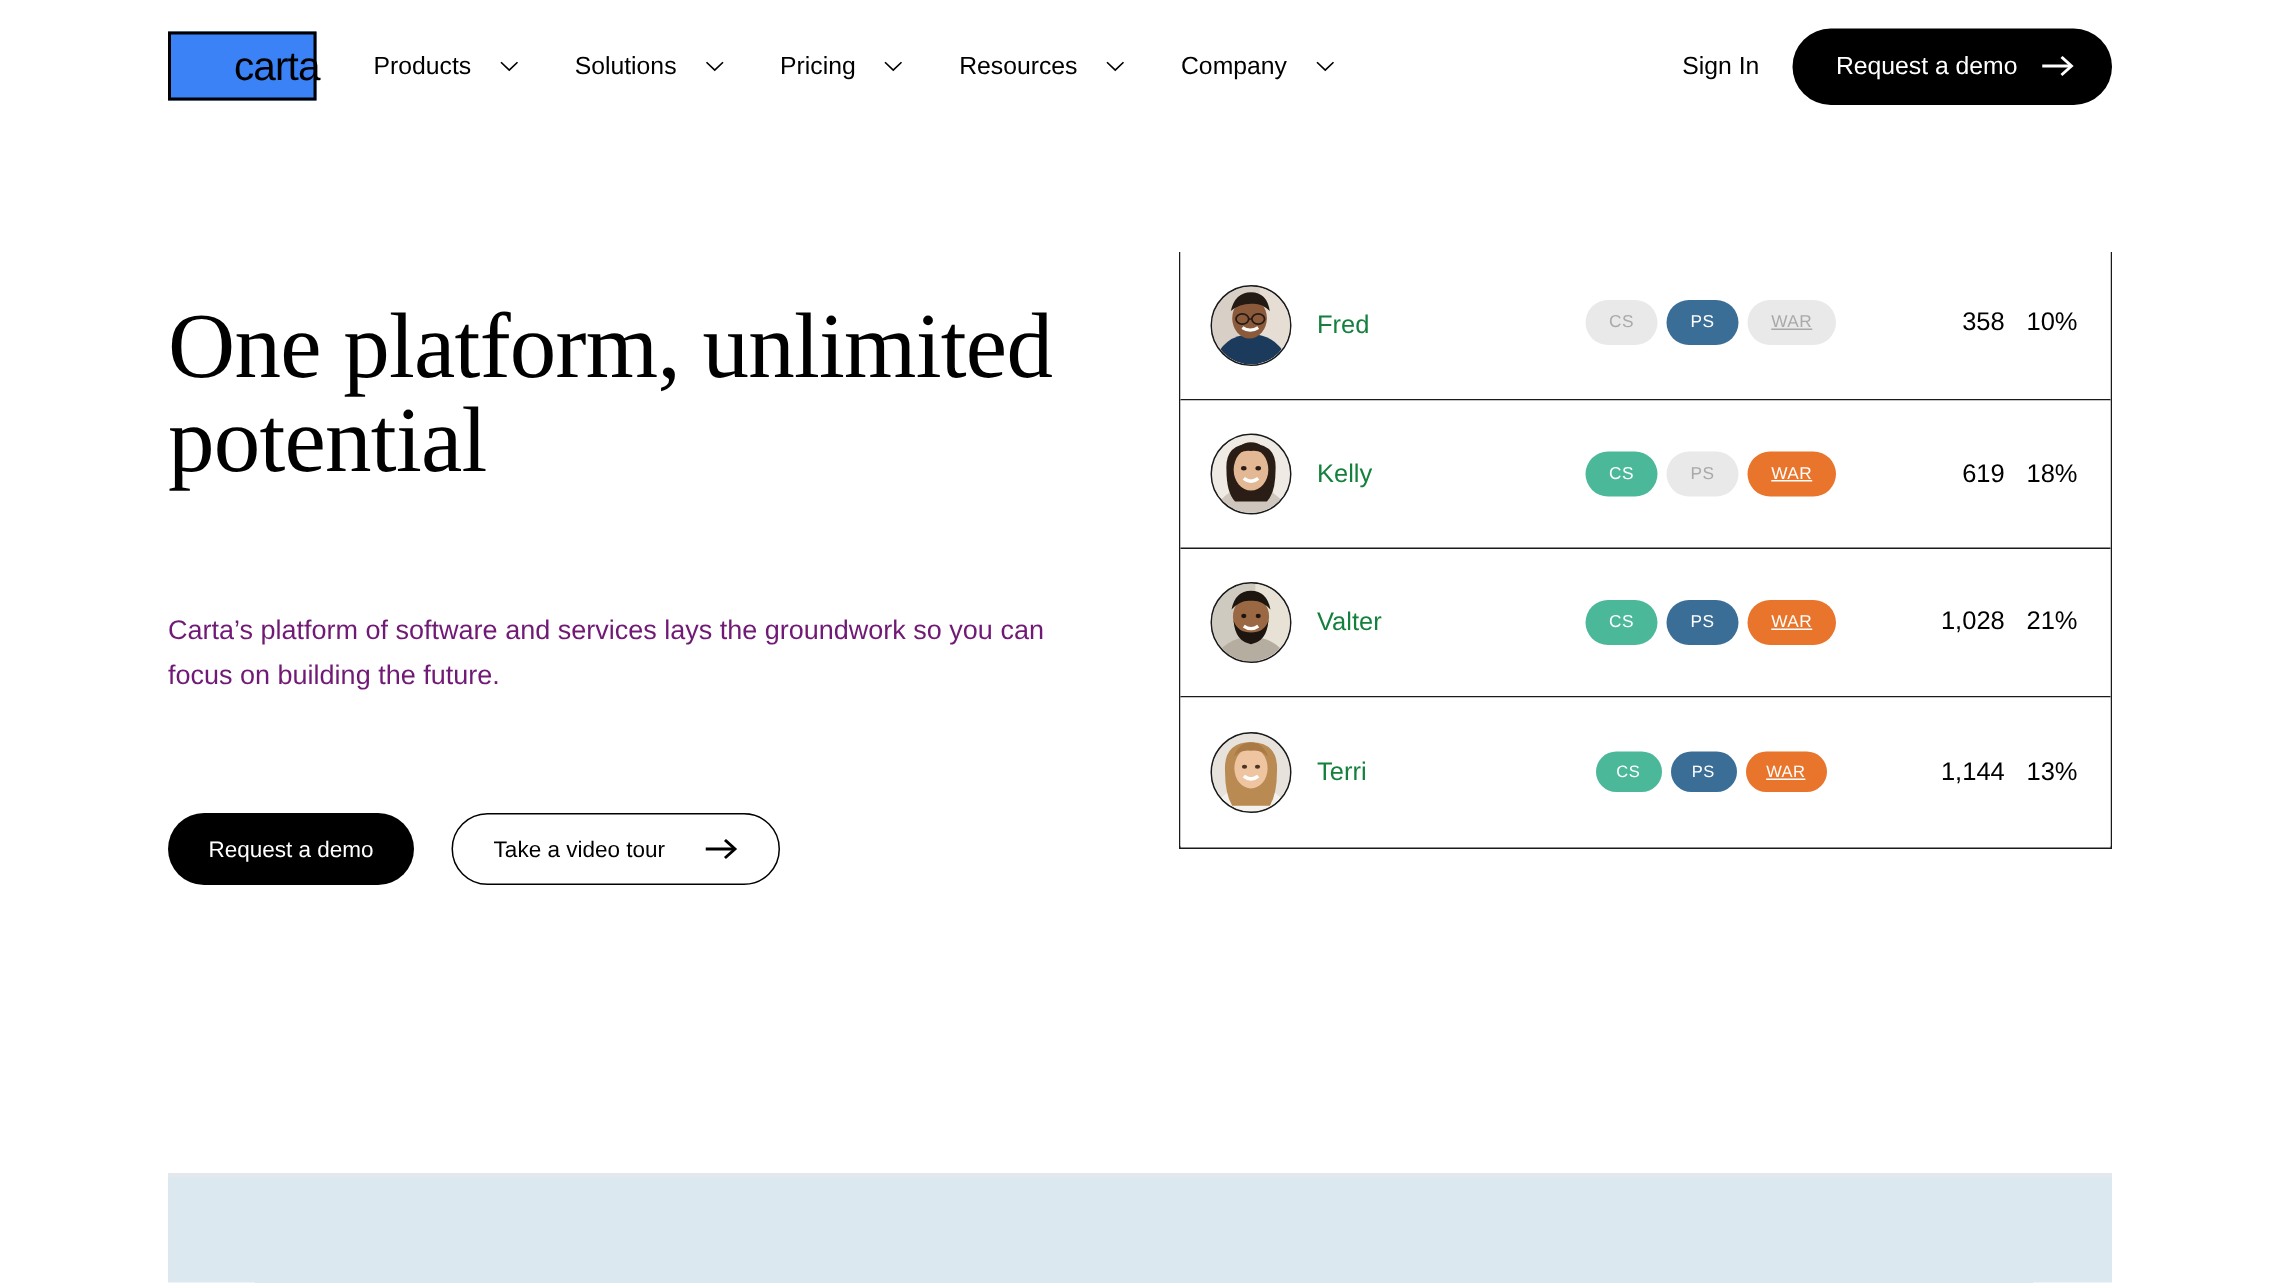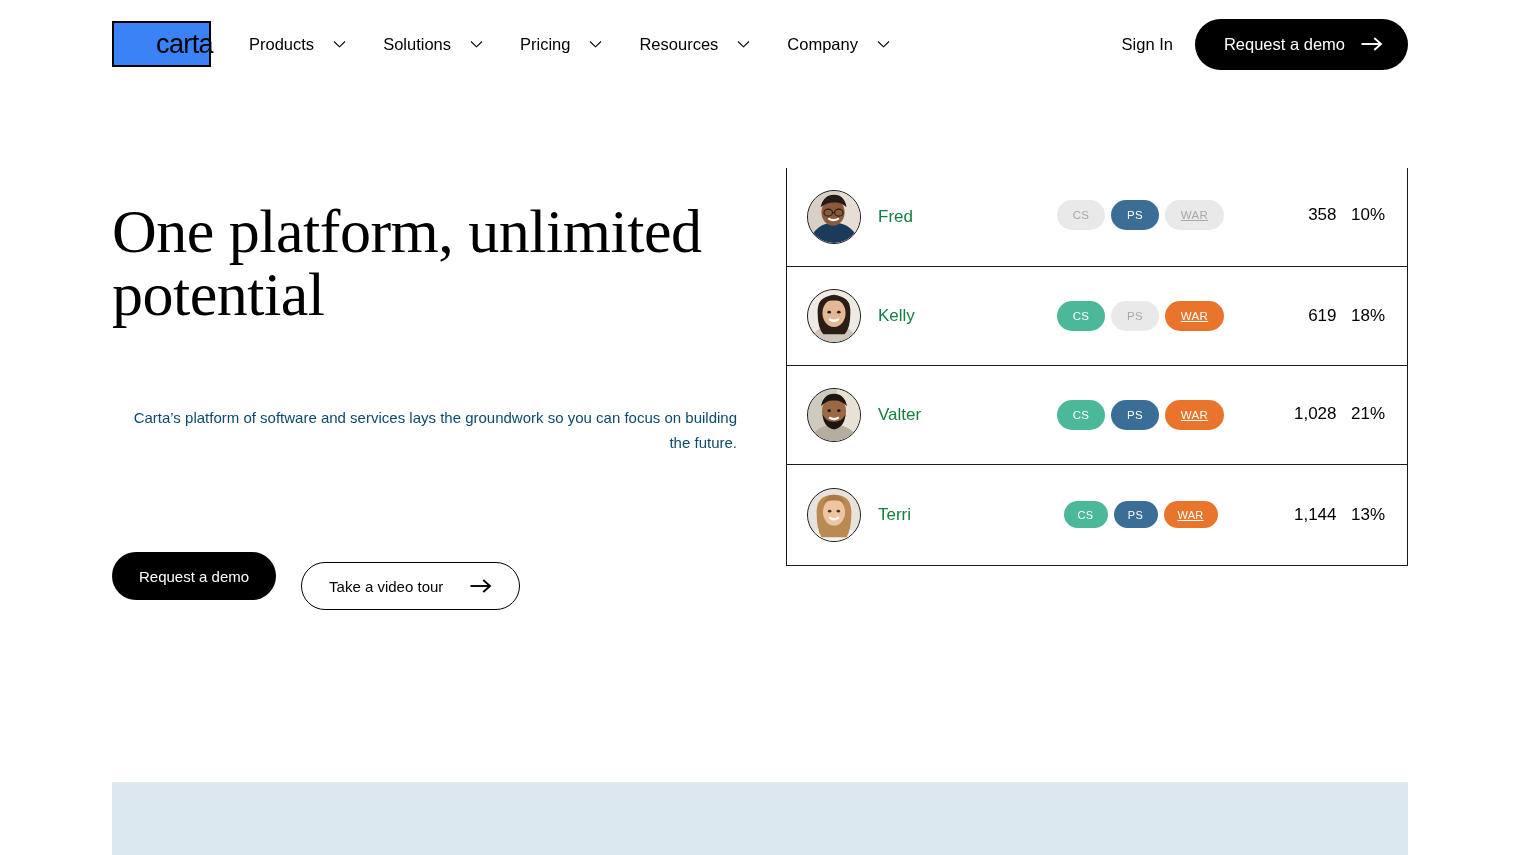--- a/index.html
+++ b/index.html
@@ -56,36 +56,36 @@
   
   .hero-left { position:absolute; left:112px; top:200px; width:640px; }
   .hero-title {
     font-family:"Liberation Serif", serif;
     font-size:62px; line-height:1.02; font-weight:400;
     letter-spacing:-0.5px; color:#000;
     width:620px;
   }
   .hero-sub {
     position:absolute; left:112px; top:406px; width:625px;
-    font-size:15px; line-height:1.65; color:#0c4a6e;text-align:right;
+    font-size:18px; line-height:1.65; color:#701a75;
   }
   .hero-ctas {
     position:absolute; left:112px; top:542px;
     display:flex; align-items:center; gap:25px;
   }
   .btn-demo-hero {
     height:48px; border-radius:24px; background:#000; color:#fff;
     display:flex; align-items:center; padding:0 27px;
     font-size:15px; cursor:pointer; white-space:nowrap;
   }
   .btn-tour {
     height:48px; border-radius:24px; background:#fff; color:#000;
     border:1.5px solid #000;
     display:flex; align-items:center; gap:27px; padding:0 27px;
-    font-size:15px; cursor:pointer; white-space:nowrap;margin-top:20px;
+    font-size:15px; cursor:pointer; white-space:nowrap;
   }
 
   
   .cap-card {
     position:absolute; left:786px; top:168px;
     width:622px; height:468px;
     background:#fff;
   }
   .cap-head {
     height:70px; background:#000; color:#fff;

